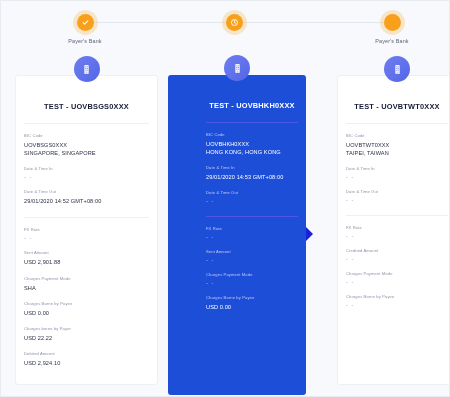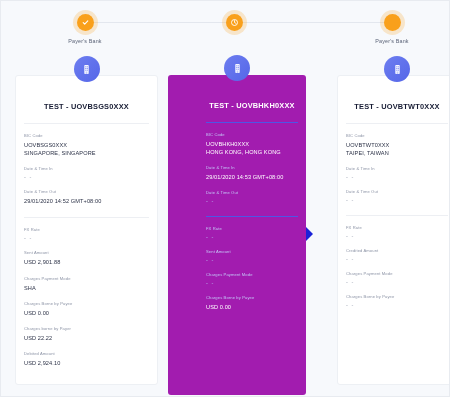--- a/index.html
+++ b/index.html
@@ -94,21 +94,21 @@
     left: 14px;
     width: 143px;
     height: 310px;
     background: #ffffff;
     border: 1px solid #edf0f4;
   }
   .card.center {
     left: 167px;
     width: 138px;
     height: 320px;
-    background: #a21caf;
+    background: #1d4ed8;
     padding-left: 30px;
   }
   .card.right {
     left: 336px;
     width: 120px;
     height: 310px;
     background: #ffffff;
     border: 1px solid #edf0f4;
   }
 

